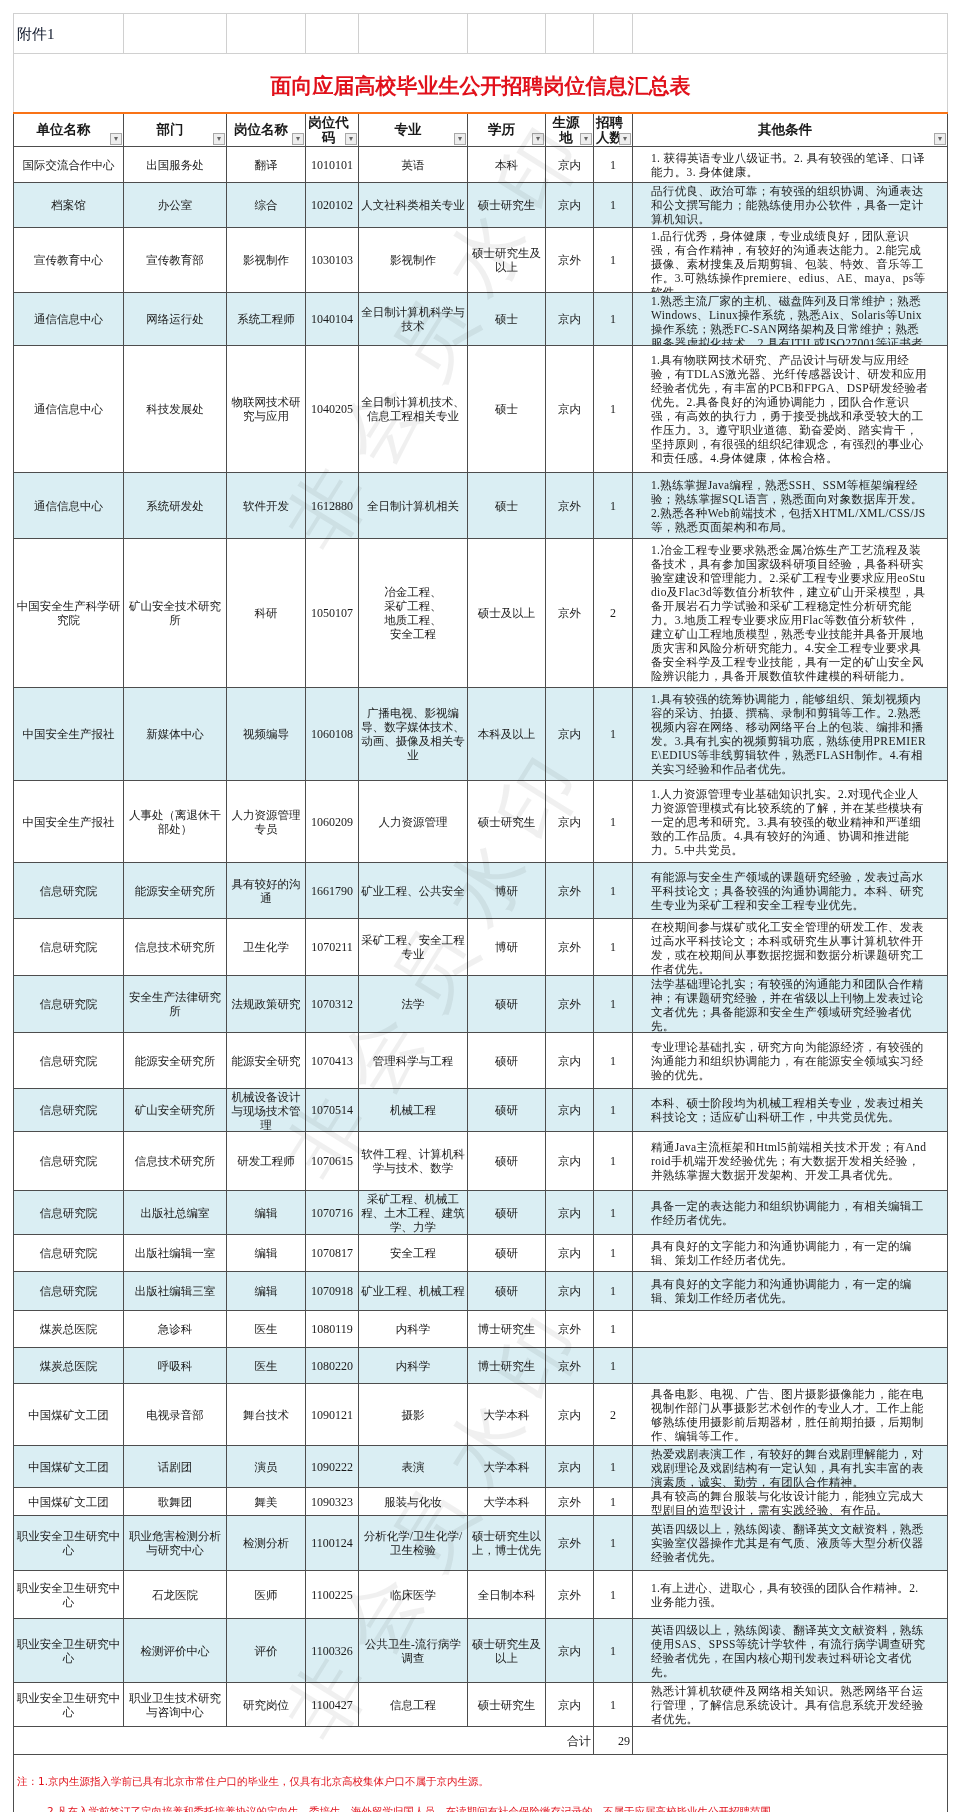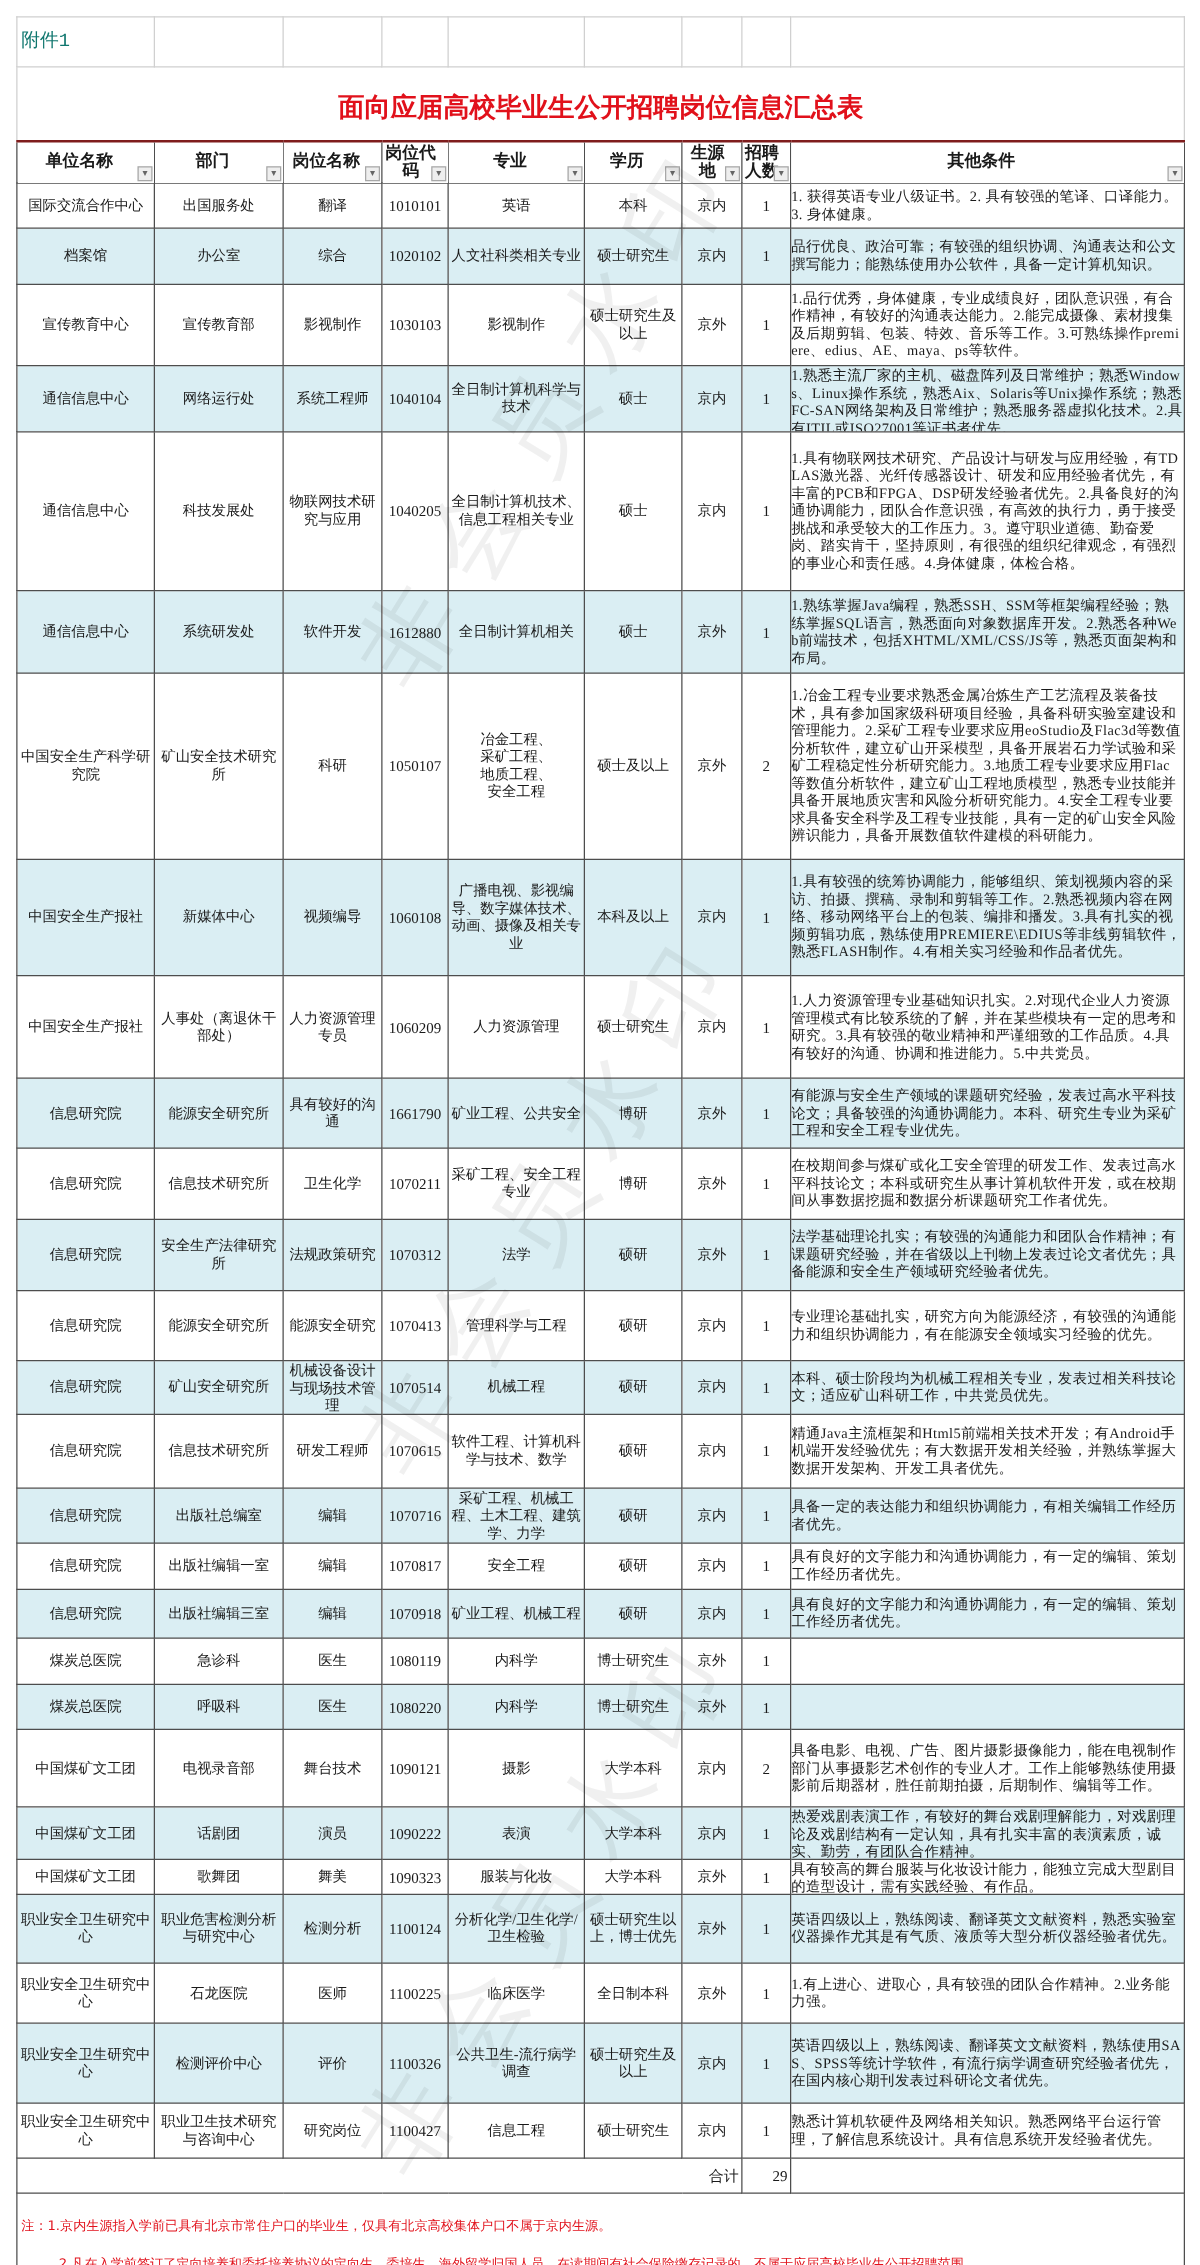--- a/index.html
+++ b/index.html
@@ -10,40 +10,40 @@
        font-family:"Liberation Serif","DejaVu Serif",serif;color:#1a1a1a;}
   .sheet{position:absolute;left:13px;top:13px;width:934px;}
   table{border-collapse:collapse;table-layout:fixed;width:934px;}
   td{padding:0 2px;vertical-align:middle;text-align:center;overflow:hidden;
      font-size:11.5px;line-height:14px;white-space:pre-line;word-break:break-all;}
   .c{overflow:hidden;max-height:calc(var(--h,40px) - 2px);}
   
   tr.attach{height:40px;}
   tr.attach td{border:1px solid #d0d0d0;border-bottom-color:#d0d0d0;}
   tr.attach td.lbl{text-align:left;font-size:15px;padding-left:3px;
-     font-family:Liberation Mono, monospace;color:#0f766e;}
+     font-family:Liberation Serif, serif;color:#0f172a;}
   
   tr.title{height:59px;}
   tr.title td{border-left:1px solid #d0d0d0;border-right:1px solid #d0d0d0;
      font-size:21px;font-weight:bold;color:var(--title);padding-top:6px;}
   
   tr.head{height:34px;}
-  tr.head td{border:1px solid var(--grid);border-top:2px solid #7f1d1d;position:relative;
+  tr.head td{border:1px solid var(--grid);border-top:2px solid #f97316;position:relative;
      font-size:13.5px;font-weight:bold;line-height:15px;background:#fff;
      font-family:"DejaVu Sans",sans-serif;padding:0 12px 0 2px;}
   tr.head td.narrow{padding:0 8px 0 1px;}
   .flt{position:absolute;right:1px;bottom:1px;width:10px;height:10px;border:1px solid #a8a8a8;
        background:#eeeeee;color:#666;font-size:8px;line-height:10px;text-align:center;
        font-weight:normal;cursor:pointer;font-family:"DejaVu Sans",sans-serif;}
   
   tbody.data td{border:1px solid var(--grid);}
   tbody.data tr{height:var(--h);}
   tbody.data tr:nth-child(even) td{background:var(--alt);}
   td.code,td.count{font-size:12px;}
-  td.req{text-align:left;padding:0 0;letter-spacing:0.35px;font-size:11.5px;line-height:14px;}
+  td.req{text-align:left;padding:0 18px;letter-spacing:0.35px;font-size:11.5px;line-height:14px;}
   tbody.data tr:nth-child(1){--h:36px}  tbody.data tr:nth-child(2){--h:45px}
   tbody.data tr:nth-child(3){--h:65px}  tbody.data tr:nth-child(4){--h:53px}
   tbody.data tr:nth-child(5){--h:127px} tbody.data tr:nth-child(6){--h:66px}
   tbody.data tr:nth-child(7){--h:149px} tbody.data tr:nth-child(8){--h:93px}
   tbody.data tr:nth-child(9){--h:82px}  tbody.data tr:nth-child(10){--h:56px}
   tbody.data tr:nth-child(11){--h:57px} tbody.data tr:nth-child(12){--h:57px}
   tbody.data tr:nth-child(13){--h:56px} tbody.data tr:nth-child(14){--h:43px}
   tbody.data tr:nth-child(15){--h:59px} tbody.data tr:nth-child(16){--h:44px}
   tbody.data tr:nth-child(17){--h:37px} tbody.data tr:nth-child(18){--h:39px}
   tbody.data tr:nth-child(19){--h:37px} tbody.data tr:nth-child(20){--h:36px}

